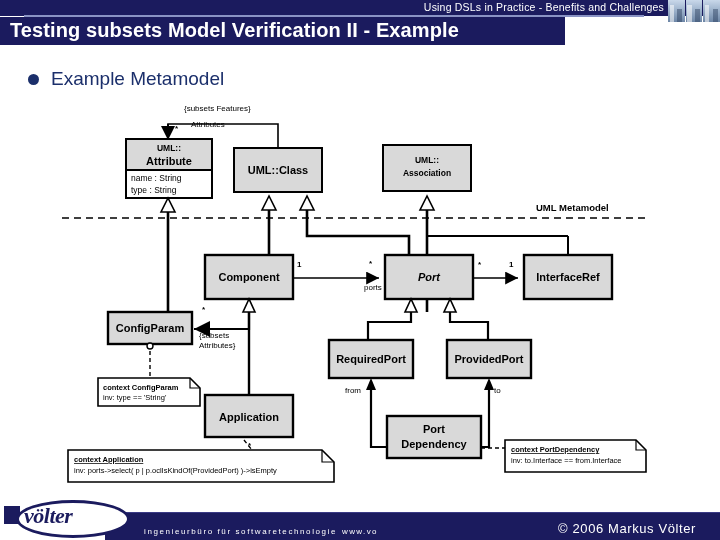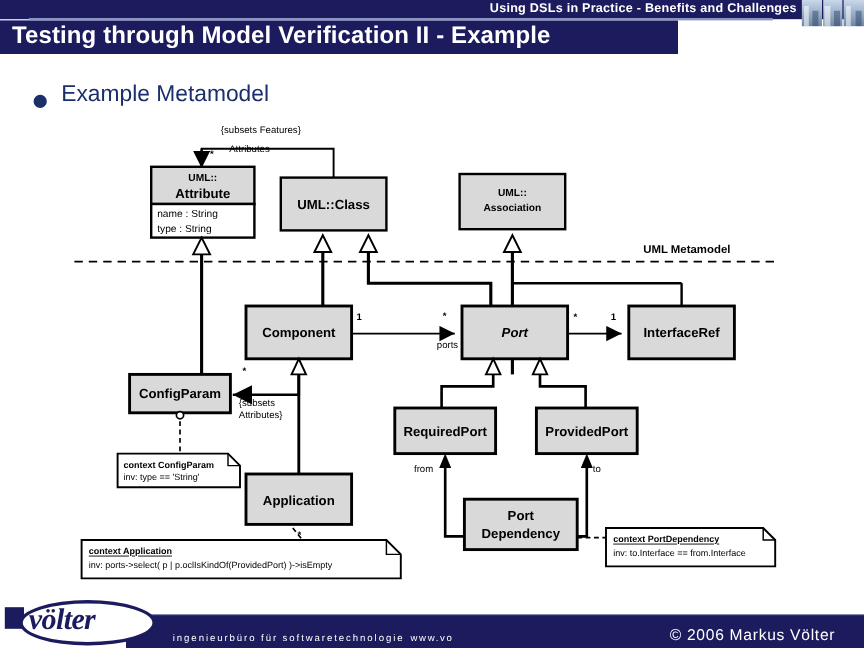--- a/index.html
+++ b/index.html
@@ -9,21 +9,21 @@
     font-family:"Liberation Sans", sans-serif;
     position:relative;
   }
   
   .topbar{
     position:absolute;left:0;top:0;width:720px;height:16px;
     background:#1b1b5e;
   }
   .topbar-title{
     position:absolute;right:56px;top:1px;
-    color:#ffffff;font-size:10.5px;font-weight:bold;
+    color:#ffffff;font-size:10.5px;font-weight:normal;
     letter-spacing:.2px;white-space:nowrap;
     font-family:"Liberation Sans", sans-serif;
   }
   .topbar-thumbs{
     position:absolute;right:0;top:0;width:52px;height:22px;
     display:flex;gap:1px;overflow:hidden;
   }
   .thumb{
     flex:1;height:22px;
     background:
@@ -47,21 +47,21 @@
     background:#8a93c4;
   }
   .slide-title{
     position:absolute;left:10px;top:19px;
     color:#ffffff;font-size:20px;font-weight:bold;
     white-space:nowrap;letter-spacing:.1px;
   }
   
   .bullet-row{
     position:absolute;left:28px;top:68px;
-    display:flex;align-items:flex-end;gap:12px;
+    display:flex;align-items:center;gap:12px;
   }
   .bullet-dot{
     width:11px;height:11px;border-radius:50%;background:#1b2f6b;
     flex:0 0 auto;
   }
   .bullet-text{
     color:#1b2f6b;font-size:19px;white-space:nowrap;
   }
 
   
@@ -88,21 +88,21 @@
   .logo-bar{
     position:absolute;left:0;top:10px;width:16px;height:18px;background:#1b1b5e;
   }
   .logo-oval{
     position:absolute;left:12px;top:4px;width:108px;height:32px;
     border:3px solid #1b1b5e;border-radius:50%;background:#fff;
   }
   .logo-text{
     position:absolute;left:20px;top:7px;
     font-family:"Liberation Serif", serif;
-    font-style:italic;font-weight:bold;font-size:25px;color:#1b1b5e;
+    font-style:italic;font-weight:bold;font-size:22px;color:#1b1b5e;
     letter-spacing:-0.5px;
   }
   .footer-tag{
     position:absolute;left:112px;bottom:4px;
     color:#ffffff;font-size:8px;letter-spacing:1.6px;white-space:nowrap;margin-left:32px;
   }
   .footer-url{
     position:absolute;left:318px;bottom:4px;
     color:#ffffff;font-size:8px;letter-spacing:1.4px;white-space:nowrap;margin-left:24px;
   }
@@ -127,21 +127,21 @@
 <div class="topbar"></div>
 <div class="topbar-title">Using DSLs in Practice - Benefits and Challenges</div>
 <div class="topbar-thumbs">
   <div class="thumb"></div>
   <div class="thumb"></div>
   <div class="thumb"></div>
 </div>
 
 <div class="title-band"></div>
 <div class="title-rule"></div>
-<div class="slide-title">Testing through Model Verification II - Example</div>
+<div class="slide-title">Testing subsets Model Verification II - Example</div>
 
 <div class="bullet-row">
   <div class="bullet-dot"></div>
   <div class="bullet-text">Example Metamodel</div>
 </div>
 
 <div id="diagram">
 <svg width="720" height="395" viewBox="0 0 720 395" xmlns="http://www.w3.org/2000/svg">
   <defs>
     <marker id="arrowOpen" markerWidth="9" markerHeight="9" refX="8" refY="4" orient="auto">

